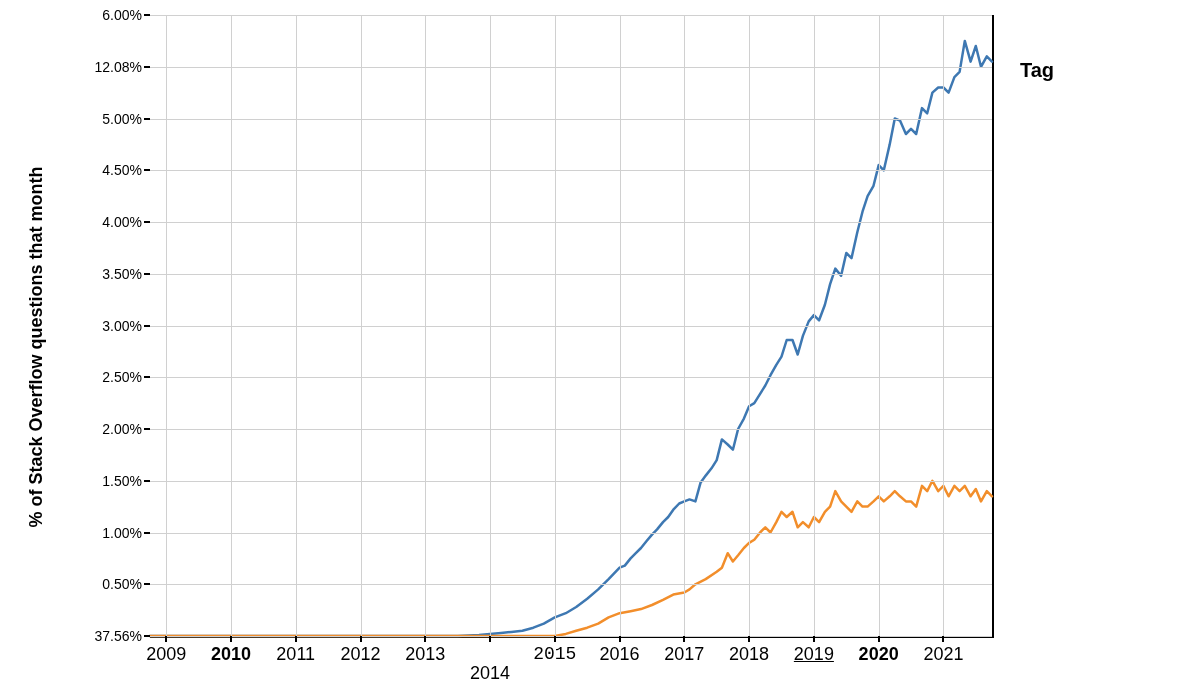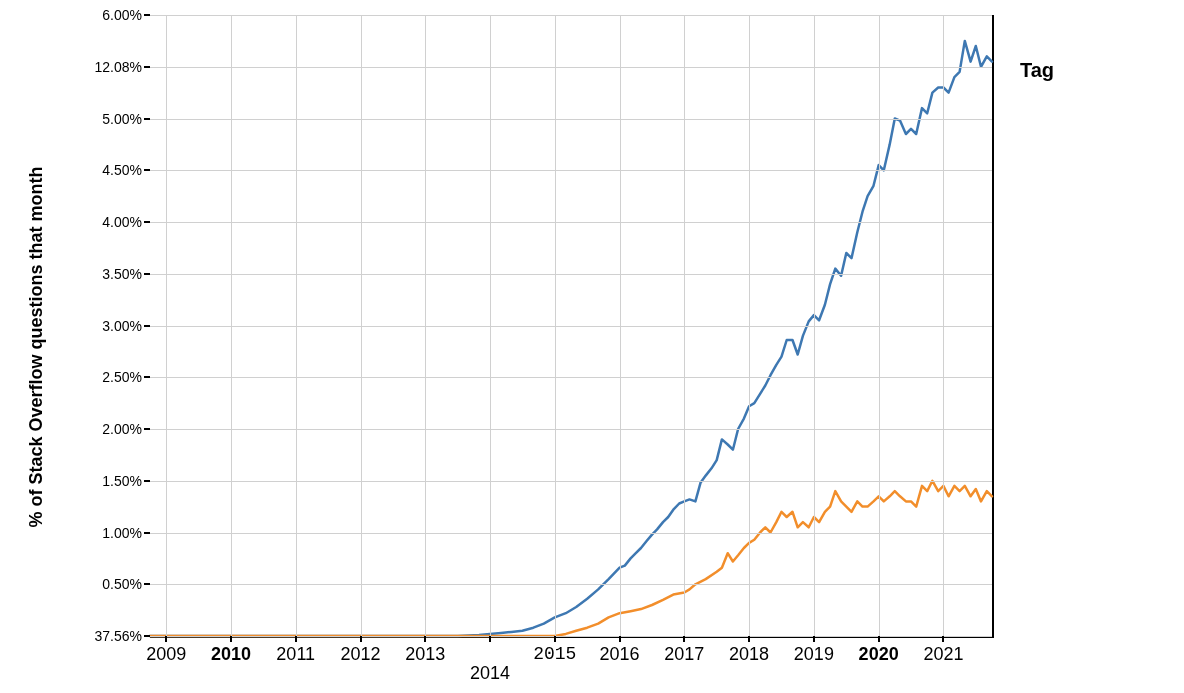--- a/index.html
+++ b/index.html
@@ -170,21 +170,21 @@
       <div class="xtickmark" style="left: 469.577px;"></div>
       <div class="xtick" style="left: 469.577px;">2016</div>
       <div class="gridline-v" style="left: 534.346px;"></div>
       <div class="xtickmark" style="left: 534.346px;"></div>
       <div class="xtick" style="left: 534.346px;">2017</div>
       <div class="gridline-v" style="left: 599.115px;"></div>
       <div class="xtickmark" style="left: 599.115px;"></div>
       <div class="xtick" style="left: 599.115px;">2018</div>
       <div class="gridline-v" style="left: 663.885px;"></div>
       <div class="xtickmark" style="left: 663.885px;"></div>
-      <div class="xtick" style="left: 663.885px;">2019</div>
+      <div class="xtick" style="left: 663.885px; text-decoration: underline;">2019</div>
       <div class="gridline-v" style="left: 728.654px;"></div>
       <div class="xtickmark" style="left: 728.654px;"></div>
       <div class="xtick" style="left: 728.654px; font-weight: bold;">2020</div>
       <div class="gridline-v" style="left: 793.423px;"></div>
       <div class="xtickmark" style="left: 793.423px;"></div>
       <div class="xtick" style="left: 793.423px;">2021</div>
     </div>
 
   <div class="legend">
     <div class="legend-title">Tag</div>

